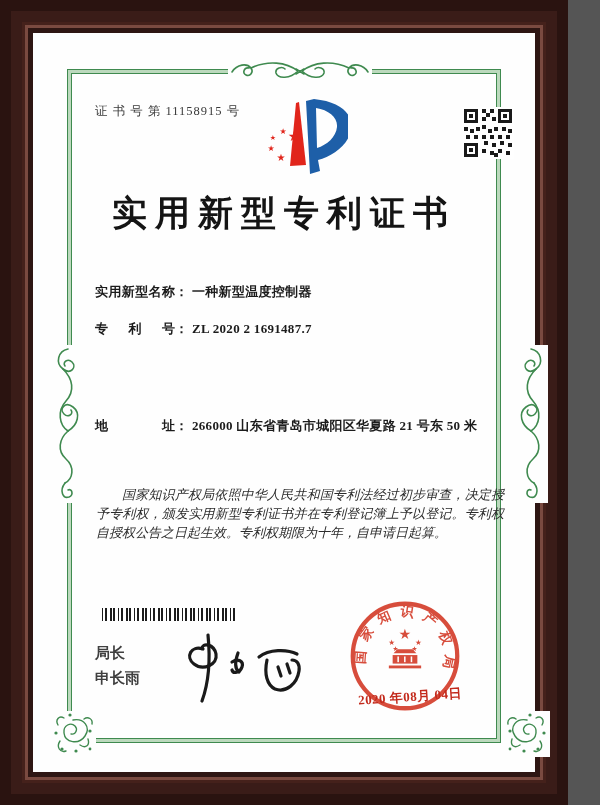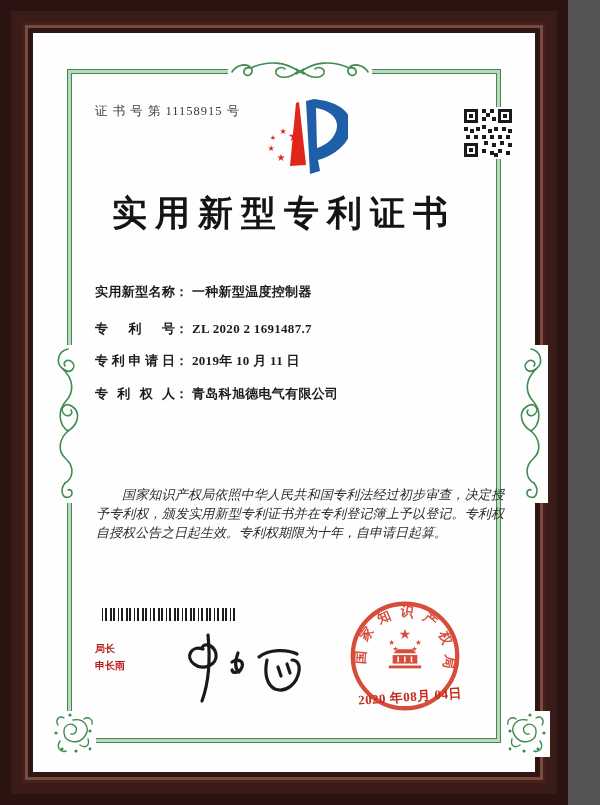--- a/index.html
+++ b/index.html
@@ -24,21 +24,21 @@
   .flabel{display:inline-block;width:80px;text-align:justify;text-align-last:justify;}
   .fcolon{display:inline-block;margin-right:4px;}
   .fvalue{letter-spacing:.3px;}
   .fvalue.fixed{display:inline-block;width:156px;}
   #body-text{position:absolute;left:55px;width:424px;top:444px;font-size:13px;
     font-style:italic;color:#2b2b2b;line-height:1.48;text-align:justify;}
   #body-text p{margin:8px;text-indent:2em;}
   #barcode{position:absolute;left:69px;top:575px;width:136px;height:13px;
     background:repeating-linear-gradient(90deg,#1c1c1c 0 1.5px,#fff 1.5px 3px,#1c1c1c 3px 5px,#fff 5px 8.5px,#1c1c1c 8.5px 10px,#fff 10px 11px,#1c1c1c 11px 13.5px,#fff 13.5px 16px);}
   #officer{position:absolute;left:62px;top:608px;font-family:"Liberation Sans","DejaVu Sans",sans-serif;
-    font-size:10px;color:#b91c1c;line-height:1.65;font-weight:600;}
+    font-size:15px;color:#404040;line-height:1.65;font-weight:600;}
   #signature{position:absolute;left:142px;top:592px;width:140px;height:90px;}
   #seal{position:absolute;left:315px;top:566px;width:114px;height:114px;opacity:.93;}
   #seal-date{position:absolute;left:316px;top:655px;width:122px;text-align:center;
     color:#c32a1c;font-size:13px;font-weight:700;letter-spacing:.5px;transform:rotate(-4deg);white-space:nowrap;}
 </style>
 </head>
 <body>
 
 <div id="stage">
   <div id="paper">
@@ -157,25 +157,22 @@
     </div>
 
     <div id="title">实用新型专利证书</div>
 
     <div class="frow" style="top:231px;margin-top:19px;">
       <span class="flabel">实用新型名称</span><span class="fcolon">：</span><span class="fvalue">一种新型温度控制器</span>
     </div>
     <div class="frow" style="top:287px;">
       <span class="flabel">专利号</span><span class="fcolon">：</span><span class="fvalue">ZL 2020 2 1691487.7</span>
     </div>
-    <div class="frow" style="top:319px;">
-      <span class="flabel">专利申请日</span><span class="fcolon">：</span><span class="fvalue">2019年 10 月 11 日</span>
-    </div>
-    <div class="frow" style="top:352px;">
-      <span class="flabel">专利权人</span><span class="fcolon">：</span><span class="fvalue">青岛科旭德电气有限公司</span>
+    <div class="frow" style="top:384px;">
+      <span class="flabel">地址</span><span class="fcolon">：</span><span class="fvalue">266000 山东省青岛市城阳区华夏路 21 号东 50 米</span>
     </div>
 
     <div id="body-text">
       <p>国家知识产权局依照中华人民共和国专利法经过初步审查，决定授予专利权，颁发实用新型专利证书并在专利登记簿上予以登记。专利权自授权公告之日起生效。专利权期限为十年，自申请日起算。</p>
     </div>
 
     <div id="barcode"></div>
 
     <div id="officer">
       <div>局长</div>

